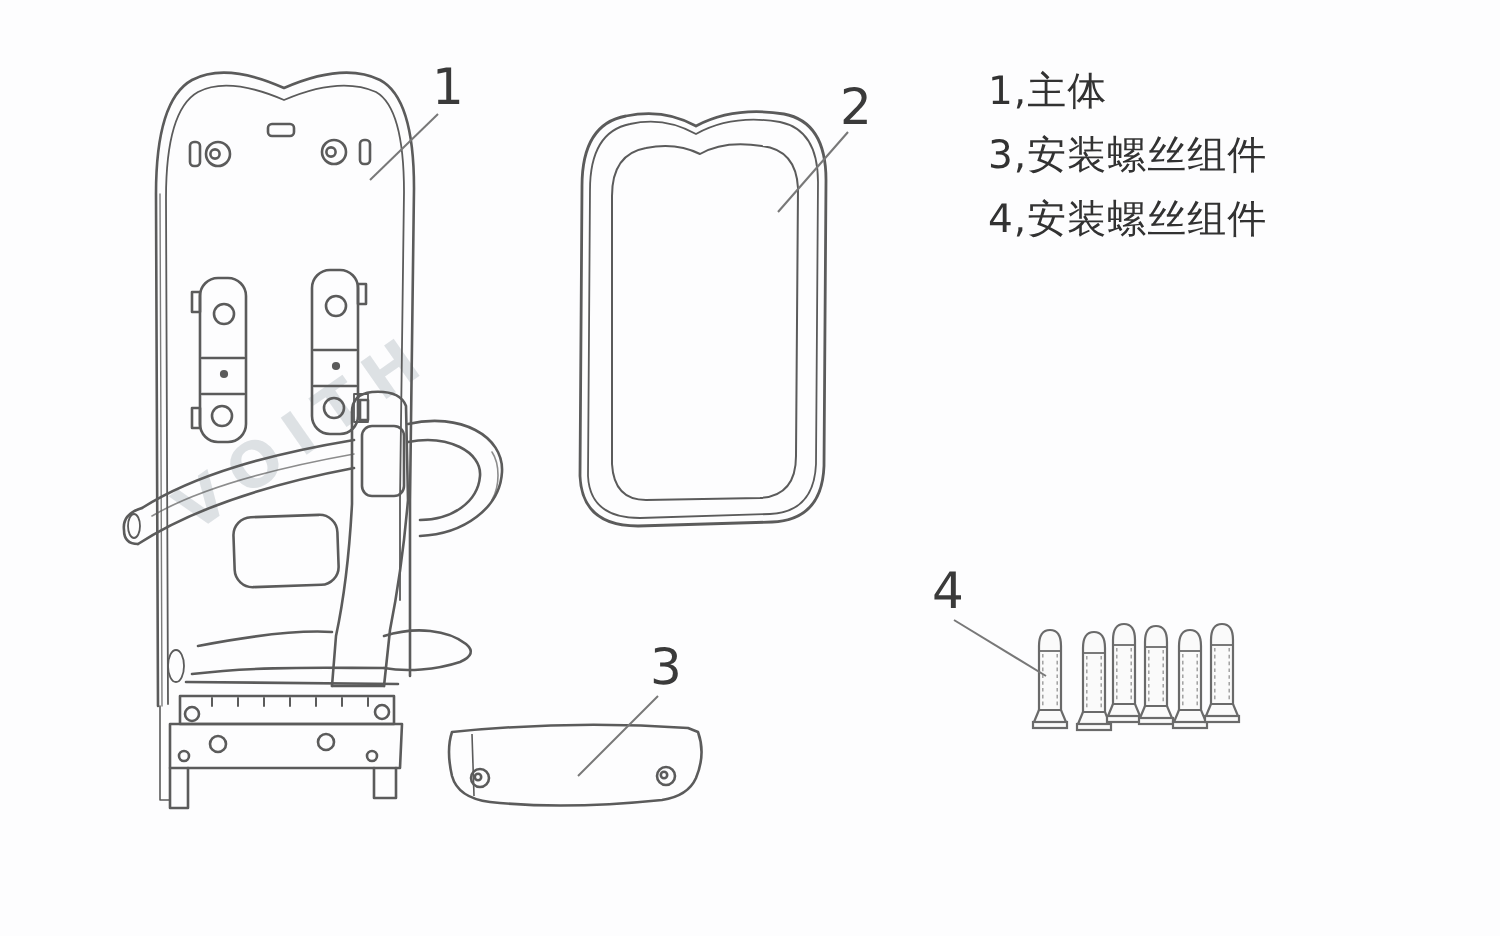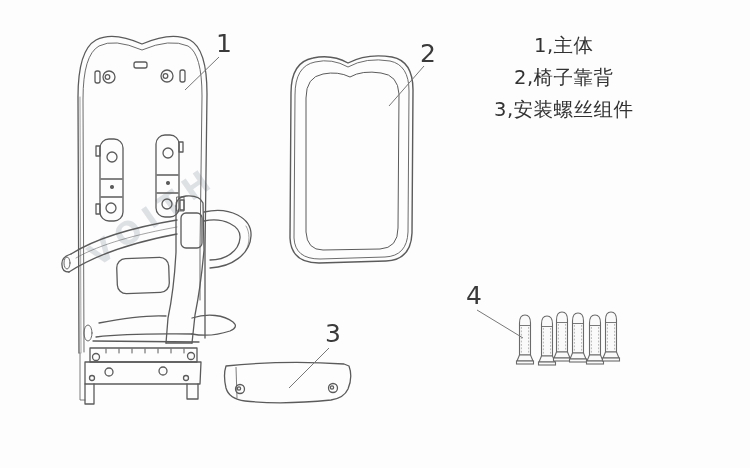--- a/index.html
+++ b/index.html
@@ -17,21 +17,21 @@
     position:absolute;z-index:2;font-size:25px;color:#3a3a3a;line-height:1;
     font-family:"DejaVu Sans","Liberation Sans",sans-serif;
   }
   .callout-1{left:216px;top:31px;}
   .callout-2{left:420px;top:41px;}
   .callout-3{left:325px;top:321px;}
   .callout-4{left:466px;top:283px;}
   .parts-list{
     position:absolute;left:494px;top:30px;z-index:2;
     font-size:19.5px;line-height:32px;font-weight:500;color:#323232;
-    letter-spacing:0.5px;white-space:nowrap;text-align:center;
+    letter-spacing:0.5px;white-space:nowrap;
   }
   .parts-list div{height:32px;}
 </style>
 </head>
 <body>
 
 <div class="stage">
 
   <div class="watermark">VOITH</div>
 
@@ -163,17 +163,17 @@
     </g>
   </svg>
 
   <div class="callout callout-1">1</div>
   <div class="callout callout-2">2</div>
   <div class="callout callout-3">3</div>
   <div class="callout callout-4">4</div>
 
   <div class="parts-list">
     <div>1,主体</div>
-    <div>2,椅子靠背</div>
     <div>3,安装螺丝组件</div>
+    <div>4,安装螺丝组件</div>
   </div>
 
 </div>
 
 </body></html>

